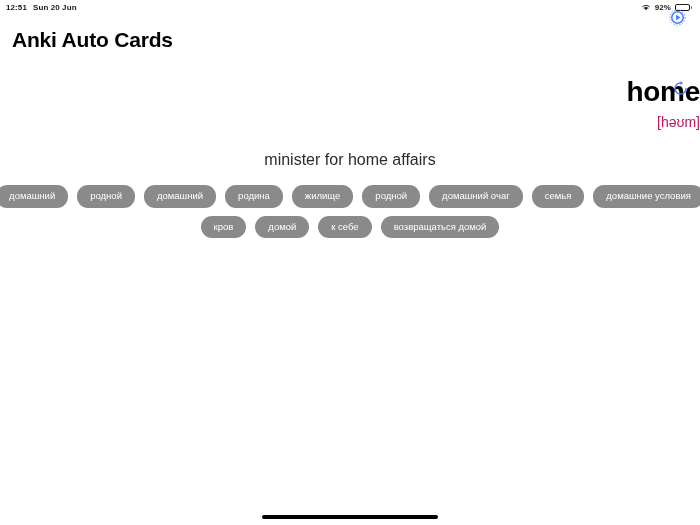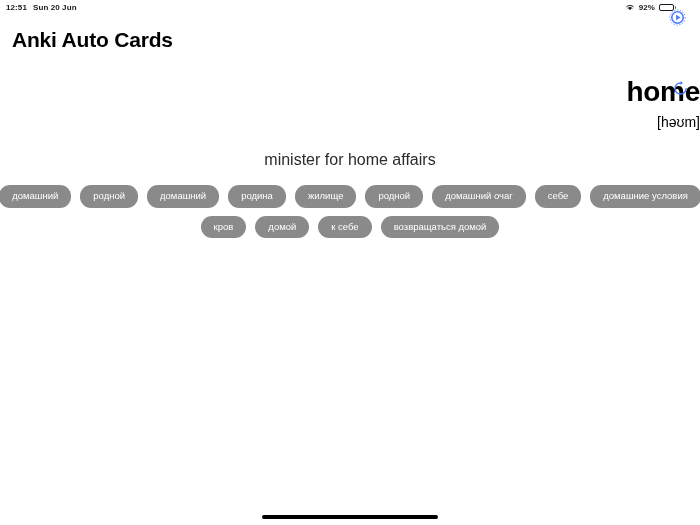--- a/index.html
+++ b/index.html
@@ -15,21 +15,21 @@
     position: relative;
     -webkit-font-smoothing: antialiased;
   }
 
   
   .status-bar {
     height: 14px;
     display: flex;
     align-items: center;
     justify-content: space-between;
-    padding: 0 24px 0 6px;
+    padding: 0 8px 0 6px;
     box-sizing: border-box;
     font-size: 8px;
     color: #1a1a1a;
     font-weight: 600;
   }
   .status-left {
     display: flex;
     align-items: center;
     gap: 6px;
     letter-spacing: 0.1px;
@@ -112,21 +112,21 @@
   }
   .word-headline {
     font-size: 28px;
     font-weight: bold;
     color: #000000;
     line-height: 1.15;
     letter-spacing: -0.3px;
   }
   .word-phonetic {
     font-size: 14px;
-    color: #000000;
+    color: #be185d;
     margin-top: 6px;
     font-weight: 400;
   }
   .refresh-button {
     position: absolute;
     right: 9px;
     top: 19px;
     width: 22px;
     height: 22px;
     display: flex;
@@ -236,21 +236,21 @@
 
 <div class="tag-rows">
   <div class="tag-row" id="tag-row-1">
       <div class="tag">домашний</div>
       <div class="tag">родной</div>
       <div class="tag">домашний</div>
       <div class="tag">родина</div>
       <div class="tag">жилище</div>
       <div class="tag">родной</div>
       <div class="tag">домашний очаг</div>
-      <div class="tag">себе</div>
+      <div class="tag">семья</div>
       <div class="tag">домашние условия</div>
     </div>
   <div class="tag-row" id="tag-row-2">
       <div class="tag">кров</div>
       <div class="tag">домой</div>
       <div class="tag">к себе</div>
       <div class="tag">возвращаться домой</div>
     </div>
 </div>
 

